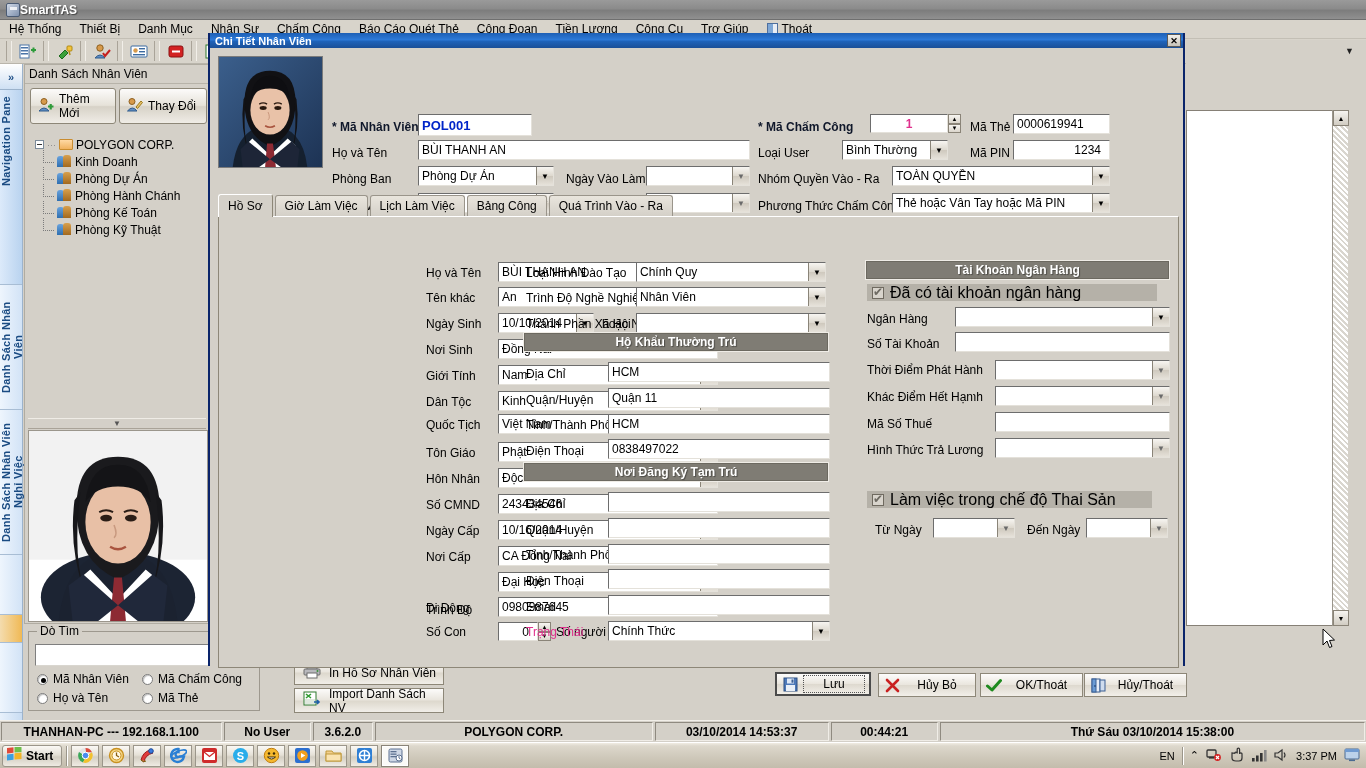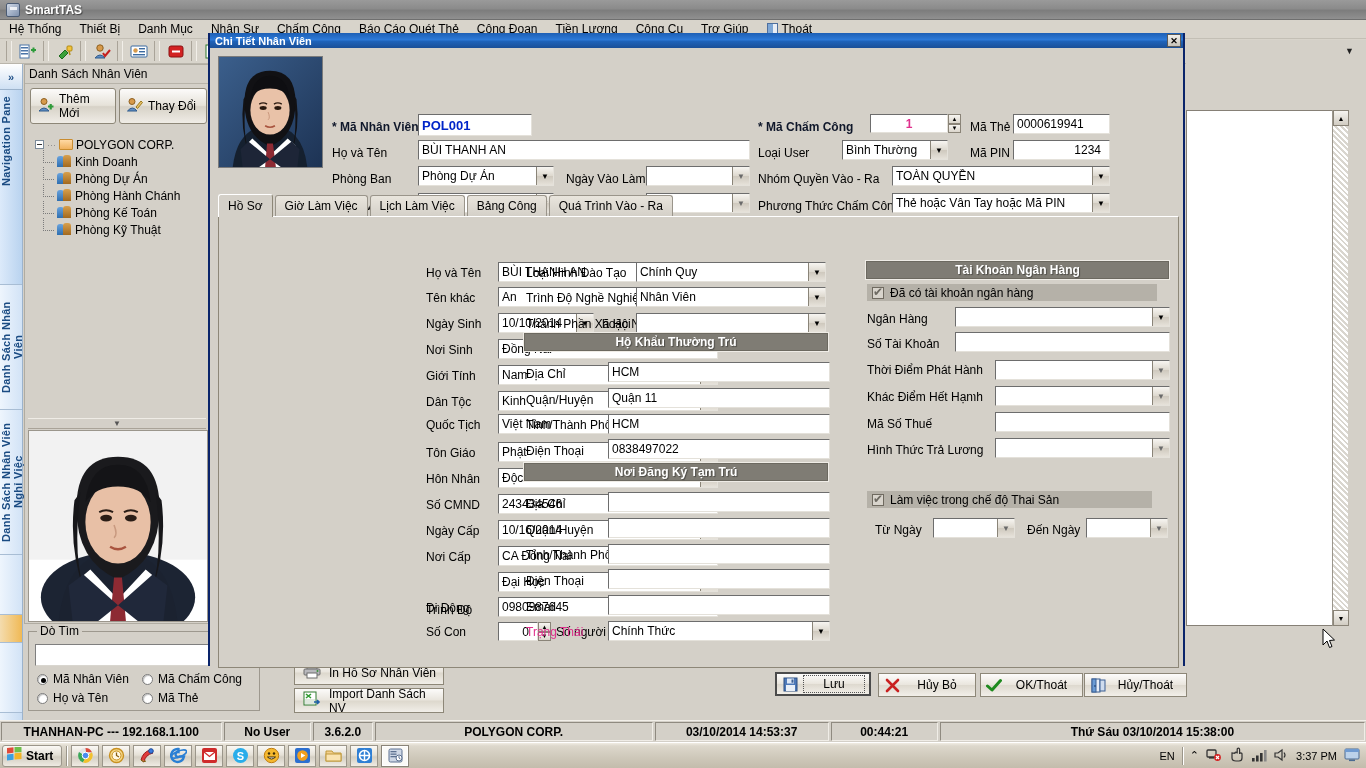--- a/index.html
+++ b/index.html
@@ -10,21 +10,21 @@
     font-family: "Liberation Sans", sans-serif;
     font-size: 12px;
     background: #d4d0c8;
   }
   #app { position: relative; width: 1366px; height: 768px; }
 
   
   .app-titlebar {
     position: absolute; left:0; top:0; width:1366px; height:20px;
     background: linear-gradient(180deg,#9a9a9a 0%, #8b8b8b 45%, #7d7d7d 55%, #909090 100%);
-    display: flex; align-items: center; gap:5px; padding-left:6px;
+    display: flex; align-items: center; padding-left:6px;
     color:#fff; font-weight:bold; font-size:12px;
     text-shadow: 1px 1px 1px rgba(0,0,0,.5);
     border-bottom:1px solid #6f6f6f;
   }
   .app-icon {
     width:14px;height:14px;border-radius:2px;
     background: linear-gradient(135deg,#cfd8e6,#7f91ad);
     border:1px solid #4a5b74; position:relative;
   }
   .app-icon::after{content:"";position:absolute;left:3px;top:3px;width:7px;height:3px;background:#fff;opacity:.8;}
@@ -224,21 +224,21 @@
     font-size:6px; line-height:1;
   }
   .sect-hdr{
     position:absolute; background:#7f7c74; color:#fff; font-weight:bold; font-size:12px;
     display:flex;align-items:center;justify-content:center;
     border:1px solid #efece6; box-shadow: inset 0 0 0 1px #6c6960;
     text-shadow:1px 1px 1px rgba(0,0,0,.4);
   }
   .chk-row{
     position:absolute; background:#b5b1a8; display:flex; align-items:center; gap:6px;
-    padding-left:5px; font-size:12px; color:#000;
+    padding-left:5px; font-size:16px; color:#000;
   }
   .chkbox{
     width:12px;height:12px;background:#d8d4cc; border:1px solid #6f6a60;
     position:relative; flex:none;
   }
   .chkbox::after{
     content:"✔"; position:absolute; left:0px; top:-3px; font-size:12px; color:#6d6a62;
   }
 
   

